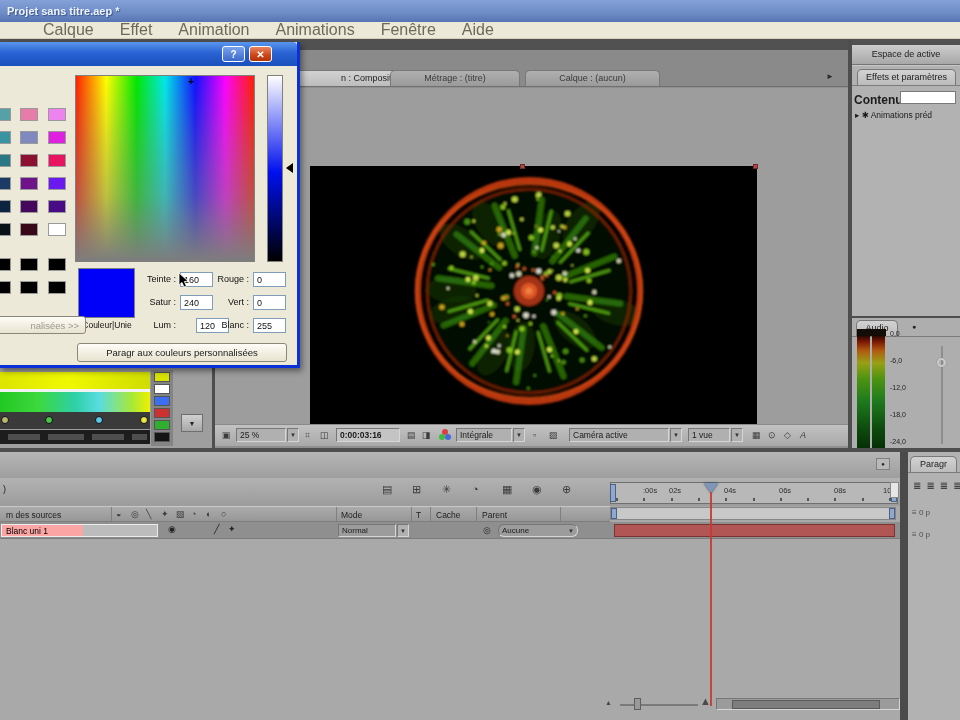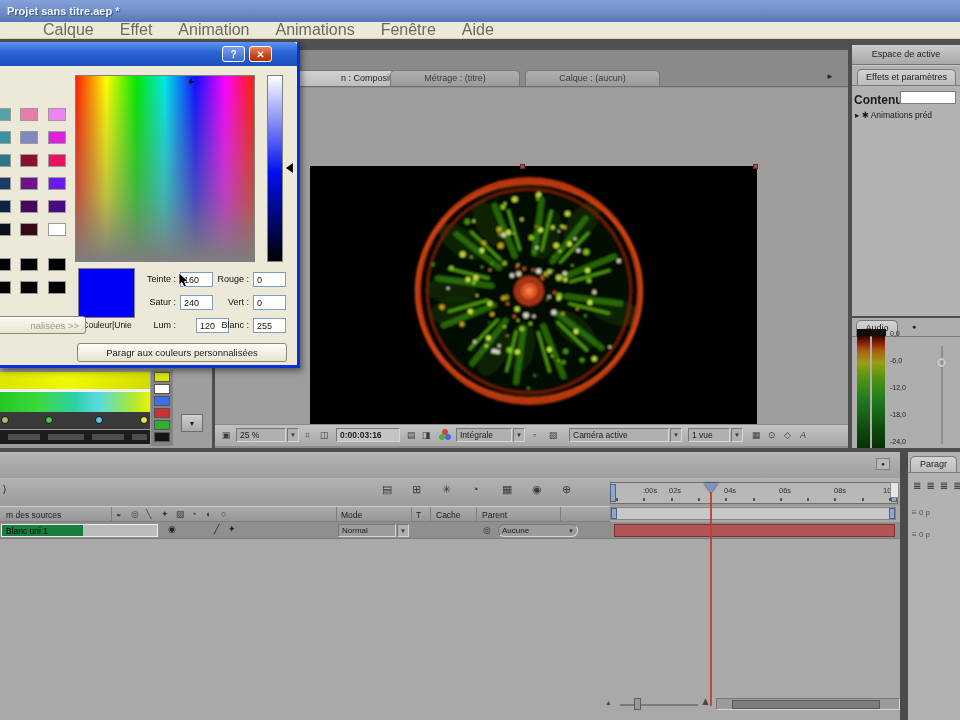--- a/index.html
+++ b/index.html
@@ -479,21 +479,21 @@
       <div class="abs colsep" style="left:476px;top:0;height:16px;"></div>
       <div class="abs colsep" style="left:560px;top:0;height:16px;"></div>
     </div>
 
     <div class="abs workarea" style="left:610px;top:55px;width:286px;height:13px;">
       <div class="wa-handle" style="position:absolute;left:0;top:0;"></div>
       <div class="wa-handle" style="position:absolute;right:0;top:0;"></div>
     </div>
 
     <div class="abs layer-row" style="left:0;top:70px;width:900px;height:17px;">
-      <div class="abs" style="left:1px;top:2px;width:157px;height:13px;border:1px solid #ececec;background:#15803d;">
+      <div class="abs" style="left:1px;top:2px;width:157px;height:13px;border:1px solid #ececec;background:#fca5a5;">
         <div style="position:absolute;right:0;top:0;width:74px;height:100%;background:#bcbcbc;"></div>
         <span style="position:absolute;left:4px;top:1px;font-size:8.5px;color:#000;">Blanc uni 1</span>
       </div>
       <div class="abs" id="layer-switch-icons" style="left:166px;top:2px;width:80px;height:12px;">
           <span class="icon-glyph" style="position:absolute;left:2px;top:0;font-size:9px;color:#222;">◉</span>
           <span class="icon-glyph" style="position:absolute;left:48px;top:0;font-size:9px;color:#222;">╱</span>
           <span class="icon-glyph" style="position:absolute;left:62px;top:0;font-size:9px;color:#222;">✦</span>
         </div>
       <div class="abs sunken" style="left:338px;top:2px;width:58px;height:13px;background:#9c9c9c;">
         <div class="ddbox" style="font-size:8px;">Normal</div>

